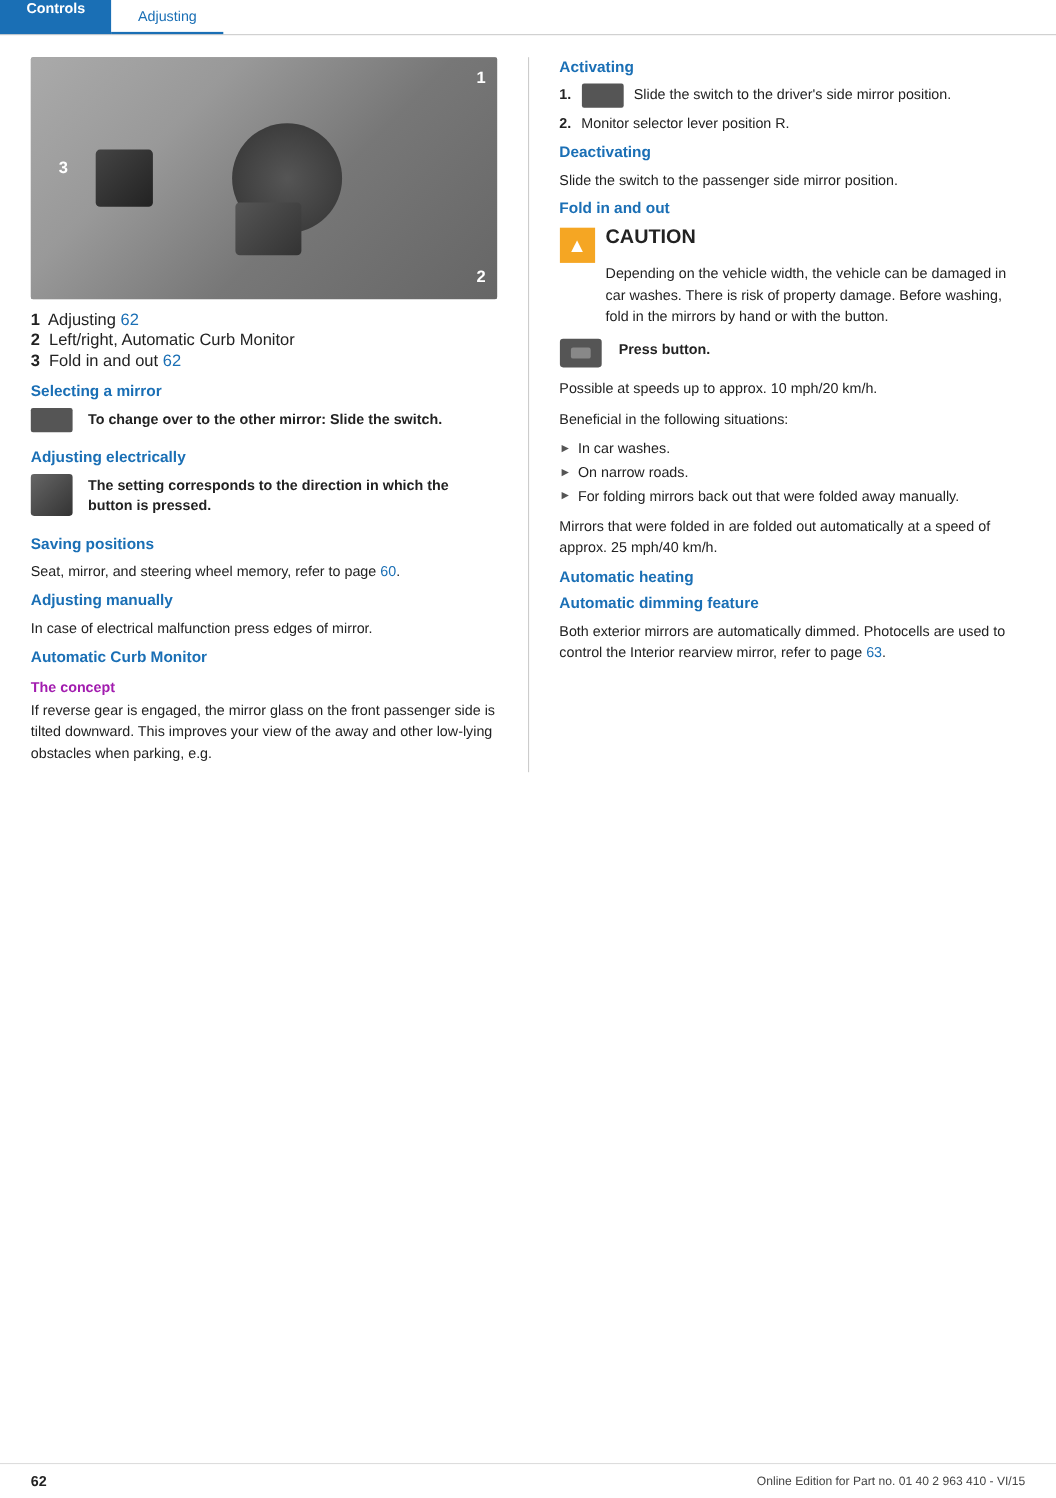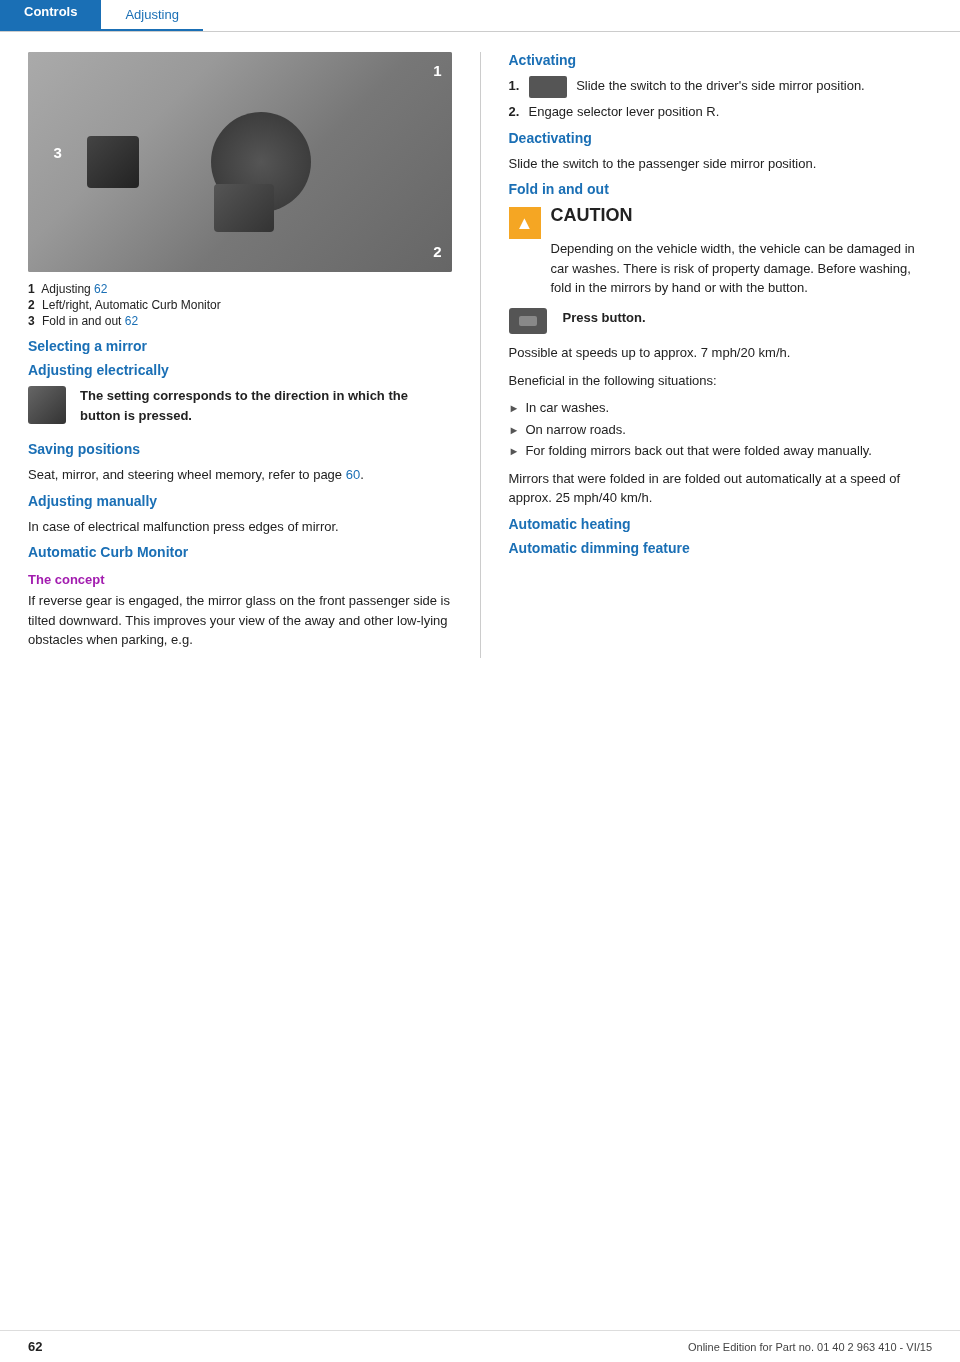--- a/index.html
+++ b/index.html
@@ -17,22 +17,22 @@
     .header {
       display: flex;
       height: 32px;
       background: #fff;
       border-bottom: 1px solid #ccc;
     }
     .header-controls {
       background: #1a6fb5;
       color: #fff;
       display: flex;
-      align-items: flex-end;
-      padding: 12px 24px;
+      align-items: flex-start;
+      padding: 0 24px;
       font-size: 13px;
       font-weight: bold;
     }
     .header-adjusting {
       color: #1a6fb5;
       display: flex;
       align-items: center;
       padding: 0 24px;
       font-size: 13px;
       border-bottom: 2px solid #1a6fb5;
@@ -136,21 +136,21 @@
       font-weight: bold;
     }
 
     
     .numbered-list {
       list-style: none;
       margin-bottom: 10px;
     }
     .numbered-list li {
       margin-bottom: 2px;
-      font-size: 12px;
+      font-size: 15px;
     }
     .numbered-list li .num {
       font-weight: bold;
       margin-right: 4px;
     }
     .link-blue {
       color: #1a6fb5;
       text-decoration: none;
     }
 
@@ -360,20 +360,24 @@
         <span class="num">2</span>
         <span>Left/right, Automatic Curb Monitor</span>
       </li>
       <li>
         <span class="num">3</span>
         <span>Fold in and out&nbsp;<a class="link-blue">62</a></span>
       </li>
     </ul>
 
     <div class="section-title">Selecting a mirror</div>
+    <div class="icon-row">
+      <div class="icon-switch"></div>
+      <span class="body-text">To change over to the other mirror: Slide the switch.</span>
+    </div>
 
     <div class="section-title">Adjusting electrically</div>
     <div class="icon-row">
       <div class="icon-joystick"></div>
       <span class="body-text">The setting corresponds to the direction in which the button is pressed.</span>
     </div>
 
     <div class="section-title">Saving positions</div>
     <p class="body-text">
       <span>Seat, mirror, and steering wheel memory, refer to page </span><a class="link-blue">60</a><span>.</span>
@@ -396,21 +400,21 @@
     <ul class="step-list">
       <li>
         <span class="step-num">1.</span>
         <div>
           <div class="icon-switch" style="display:inline-block;margin-right:6px;vertical-align:middle;"></div>
           <span>Slide the switch to the driver's side mirror position.</span>
         </div>
       </li>
       <li>
         <span class="step-num">2.</span>
-        <span>Engage selector lever position R.</span>
+        <span>Monitor selector lever position R.</span>
       </li>
     </ul>
 
     <div class="section-title">Deactivating</div>
     <p class="body-text">Slide the switch to the passenger side mirror position.</p>
 
     <div class="section-title">Fold in and out</div>
 
     <div class="caution-box">
       <div class="caution-icon">▲</div>
@@ -418,21 +422,21 @@
         <div class="caution-title">CAUTION</div>
         <div class="caution-text">Depending on the vehicle width, the vehicle can be damaged in car washes. There is risk of property damage. Before washing, fold in the mirrors by hand or with the button.</div>
       </div>
     </div>
 
     <div class="icon-row">
       <div class="press-btn-icon"></div>
       <span class="body-text">Press button.</span>
     </div>
 
-    <p class="body-text">Possible at speeds up to approx. 7 mph/20 km/h.</p>
+    <p class="body-text">Possible at speeds up to approx. 10 mph/20 km/h.</p>
 
     <p class="body-text">Beneficial in the following situations:</p>
 
     <ul class="bullet-list">
       <li>
         <span class="bullet-arrow">►</span>
         <span>In car washes.</span>
       </li>
       <li>
         <span class="bullet-arrow">►</span>
@@ -442,20 +446,23 @@
         <span class="bullet-arrow">►</span>
         <span>For folding mirrors back out that were folded away manually.</span>
       </li>
     </ul>
 
     <p class="body-text">Mirrors that were folded in are folded out automatically at a speed of approx. 25 mph/40 km/h.</p>
 
     <div class="section-title">Automatic heating</div>
 
     <div class="section-title">Automatic dimming feature</div>
+    <p class="body-text">
+      <span>Both exterior mirrors are automatically dimmed. Photocells are used to control the Interior rearview mirror, refer to page </span><a class="link-blue">63</a><span>.</span>
+    </p>
 
   </div>
 
 </div>
 
 <div class="footer">
   <span class="footer-page">62</span>
   <span>Online Edition for Part no. 01 40 2 963 410 - VI/15</span>
 </div>
 

